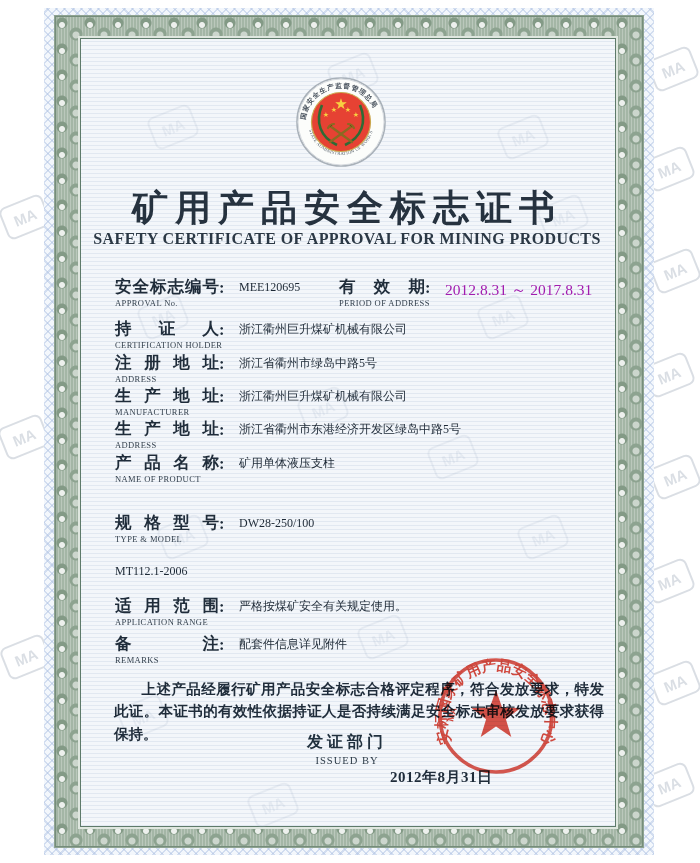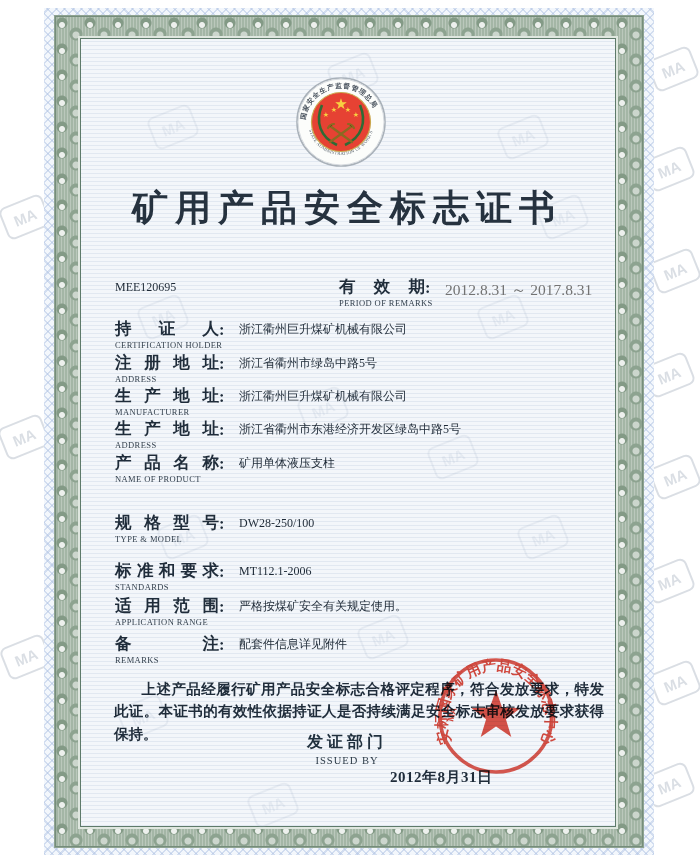--- a/index.html
+++ b/index.html
@@ -67,21 +67,21 @@
   .colon{font-size:16.5px;font-weight:bold;color:#1f2c3a;}
   .en{
     display:block;font-size:8.5px;letter-spacing:.4px;color:#323f4c;
     margin-top:1px;line-height:1;
   }
   .val{flex:1;font-size:12px;color:#1d2936;padding-top:2px;line-height:1.25;}
   .grp{display:flex;align-items:flex-start;}
   .grp1{flex:0 0 224px;}
   .grp2 .cn{width:86px;}
   .grp2 .lbl{flex:0 0 106px;}
-  .valid-val{font-size:15.5px;color:#737373;padding-top:2px;white-space:nowrap;}
+  .valid-val{font-size:15.5px;color:#a21caf;padding-top:2px;white-space:nowrap;}
   
   .statement{
     position:absolute;left:114px;right:96px;top:678px;
     font-size:14.5px;line-height:1.55;text-align:justify;text-indent:1.9em;
     color:#1f2c3a;font-weight:bold;
   }
   .issuer{position:absolute;left:84px;right:90px;top:732px;text-align:center;}
   .issuer-cn{font-size:16px;font-weight:bold;letter-spacing:4px;color:#20303e;}
   .issuer-en{font-size:10.5px;letter-spacing:1px;color:#2c3a47;margin-top:2px;}
   .issue-date{
@@ -151,29 +151,34 @@
       <g stroke="#8a6a22" stroke-width="2.2" stroke-linecap="round">
         <path d="M 35,66 L 57,50"></path>
         <path d="M 57,66 L 35,50"></path>
         <path d="M 33,52 Q 35,48 39,48"></path>
         <path d="M 59,52 Q 57,48 53,48"></path>
       </g>
     </svg>
   </div>
 
   <div class="title">矿用产品安全标志证书</div>
+  <div class="subtitle">SAFETY CERTIFICATE OF APPROVAL FOR MINING PRODUCTS</div>
 
   <div class="row" style="top:278px">
     <div class="grp grp1">
+      <span class="lbl">
+        <span><span class="cn">安全标志编号</span><span class="colon">:</span></span>
+        <span class="en">APPROVAL No.</span>
+      </span>
       <span class="val">MEE120695</span>
     </div>
     <div class="grp grp2">
       <span class="lbl">
         <span><span class="cn">有效期</span><span class="colon">:</span></span>
-        <span class="en">PERIOD OF REMARKS</span>
+        <span class="en">PERIOD OF ADDRESS</span>
       </span>
       <span class="valid-val">2012.8.31 ～ 2017.8.31</span>
     </div>
   </div>
 
   <div class="row" style="top:320px">
     <span class="lbl"><span><span class="cn">持证人</span><span class="colon">:</span></span>
       <span class="en">CERTIFICATION HOLDER</span></span>
     <span class="val">浙江衢州巨升煤矿机械有限公司</span>
   </div>
@@ -197,22 +202,20 @@
       <span class="en">NAME OF PRODUCT</span></span>
     <span class="val">矿用单体液压支柱</span>
   </div>
   <div class="row" style="top:514px">
     <span class="lbl"><span><span class="cn">规格型号</span><span class="colon">:</span></span>
       <span class="en">TYPE &amp; MODEL</span></span>
     <span class="val">DW28-250/100</span>
   </div>
 
   <div class="row" style="top:562px">
-    <span class="lbl"><span><span class="cn">标准和要求</span><span class="colon">:</span></span>
-      <span class="en">STANDARDS</span></span>
     <span class="val">MT112.1-2006</span>
   </div>
   <div class="row" style="top:597px">
     <span class="lbl"><span><span class="cn">适用范围</span><span class="colon">:</span></span>
       <span class="en">APPLICATION RANGE</span></span>
     <span class="val">严格按煤矿安全有关规定使用。</span>
   </div>
   <div class="row" style="top:635px">
     <span class="lbl"><span><span class="cn">备注</span><span class="colon">:</span></span>
       <span class="en">REMARKS</span></span>

